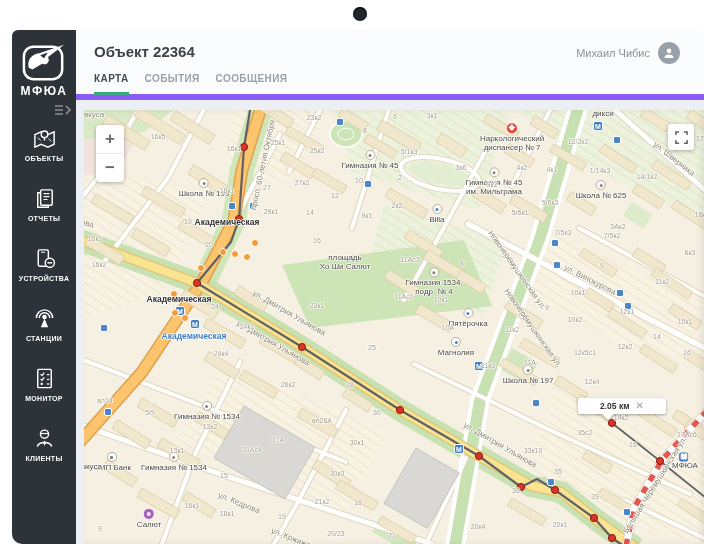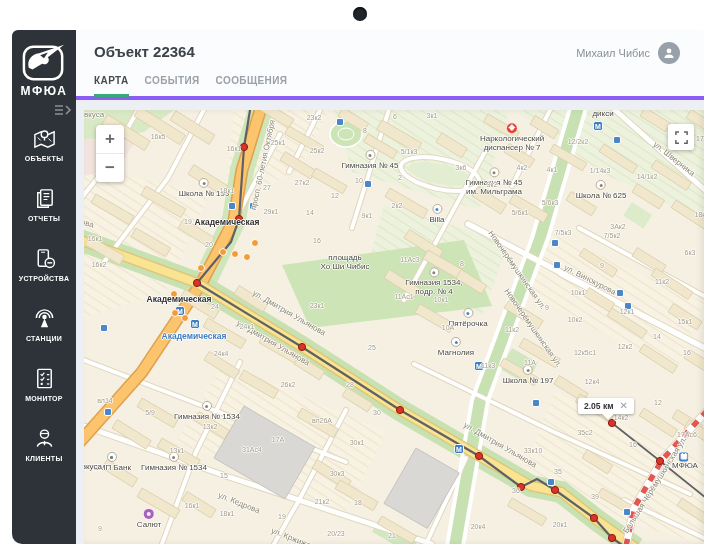--- a/index.html
+++ b/index.html
@@ -17,21 +17,21 @@
   .logo{margin-top:9px;display:flex;flex-direction:column;align-items:center;}
   .logo-text{color:#fff;font-weight:bold;font-size:12px;letter-spacing:1.5px;margin-top:1px;}
   .collapse{align-self:flex-end;margin:6px 5px 0 0;cursor:pointer;line-height:0;}
   .nav{margin-top:10px;display:flex;flex-direction:column;gap:24px;width:100%;}
   .nit{display:flex;flex-direction:column;align-items:center;gap:4px;cursor:pointer;}
   .nit svg{width:25px;height:25px;}
   .nit span{color:#fff;font-size:7px;font-weight:bold;letter-spacing:.3px;}
   
   .main{flex:1;display:flex;flex-direction:column;min-width:0;}
   .header{position:relative;flex:none;height:70px;box-sizing:border-box;background:#fbfcfd;
-          border-bottom:4px solid #8b5cf6;padding:13px 0 0 18px;}
+          border-bottom:6px solid #8b5cf6;padding:13px 0 0 18px;}
   .title{font-size:15px;font-weight:bold;color:#3b4249;}
   .user{position:absolute;right:24px;top:12px;display:flex;align-items:center;gap:8px;}
   .uname{font-size:11px;color:#8b9298;margin-left:32px;}
   .avatar{width:22px;height:22px;border-radius:50%;background:#98a1a9;display:flex;
           align-items:center;justify-content:center;cursor:pointer;}
   .tabs{position:absolute;left:18px;bottom:-1px;display:flex;gap:16px;}
   .tab{font-size:10px;font-weight:bold;letter-spacing:.4px;color:#9aa1a8;padding-bottom:8px;
        border-bottom:3px solid transparent;cursor:pointer;}
   .tab.active{color:#454c52;border-bottom-color:#37a877;}
   
@@ -68,21 +68,21 @@
   .mi-t{fill:#fff;font-size:7px;font-weight:bold;font-family:"Liberation Sans",sans-serif;text-anchor:middle;}
   
   .zoomctl{position:absolute;left:12px;top:15px;width:28px;background:#fff;border-radius:4px;
            box-shadow:0 1px 4px rgba(0,0,0,.3);overflow:hidden;}
   .zbtn{height:28px;display:flex;align-items:center;justify-content:center;font-size:17px;
         font-weight:bold;color:#696969;cursor:pointer;}
   .zbtn + .zbtn{border-top:1px solid #e8e8e8;}
   .fsbtn{position:absolute;right:10px;top:14px;width:26px;height:26px;background:#fff;border-radius:3px;
          box-shadow:0 1px 4px rgba(0,0,0,.3);display:flex;align-items:center;justify-content:center;cursor:pointer;}
   .balloon{position:absolute;left:494px;top:288px;background:#fff;border-radius:2px;
-           box-shadow:0 1px 3px rgba(0,0,0,.35);padding:3px 6px;display:flex;align-items:flex-start;gap:6px;z-index:4;}
+           box-shadow:0 1px 3px rgba(0,0,0,.35);padding:3px 22px;display:flex;align-items:flex-start;gap:6px;z-index:4;}
   .balloon::after{content:"";position:absolute;left:26px;bottom:-4px;width:8px;height:8px;background:#fff;
                   transform:rotate(45deg);box-shadow:2px 2px 2px rgba(0,0,0,.12);}
   .btext{font-size:8.5px;font-weight:bold;color:#333;position:relative;z-index:1;}
   .bx{font-size:10px;color:#9aa0a6;line-height:1;cursor:pointer;position:relative;z-index:1;}
   .mapwrap .edge{position:absolute;inset:0;pointer-events:none;box-shadow:inset -3px 0 6px rgba(0,0,0,.07);}
 </style>
 </head>
 <body>
 
 <div class="stage">
@@ -446,21 +446,21 @@
               <div class="lbl poi" style="left: 353px; top: 104px; transform: translate(-50%, -50%);"><span class="pic pic-cart"></span>Billa</div>
               <div class="lbl poi" style="left: 384px; top: 208px; transform: translate(-50%, -50%);"><span class="pic pic-cart"></span>Пятёрочка</div>
               <div class="lbl poi" style="left: 372px; top: 237px; transform: translate(-50%, -50%);"><span class="pic pic-cart"></span>Магнолия</div>
               <div class="lbl poi" style="left: 444px; top: 265px; transform: translate(-50%, -50%);"><span class="pic pic-school"></span>Школа № 197</div>
               <div class="lbl poi" style="left: 123px; top: 301px; transform: translate(-50%, -50%);"><span class="pic pic-school"></span>Гимназия № 1534</div>
               <div class="lbl poi" style="left: 90px; top: 352px; transform: translate(-50%, -50%);"><span class="pic pic-school"></span>Гимназия № 1534</div>
               <div class="lbl poi" style="left: 28px; top: 352px; transform: translate(-50%, -50%);"><span class="pic pic-bank"></span>СМП Банк</div>
               <div class="lbl poi" style="left: 65px; top: 409px; transform: translate(-50%, -50%);"><span class="pic pic-shop"></span>Салют</div>
               <div class="lbl poi" style="left: -6px; top: 357px; transform: translate(-50%, -50%);">Азбука вкуса</div>
               <div class="lbl poi" style="left: 261px; top: 152px; transform: translate(-50%, -50%);">площадь
-Хо Ши Чибис</div>
+Хо Ши Салют</div>
               <div class="lbl poi" style="left: 601px; top: 351px; transform: translate(-50%, -50%);"><span class="mico">М</span>МФЮА</div>
               <div class="lbl bld" style="left: 74px; top: 27px; transform: translate(-50%, -50%);">16к5</div>
               <div class="lbl bld" style="left: 150px; top: 39px; transform: translate(-50%, -50%);">16к1</div>
               <div class="lbl bld" style="left: 143px; top: 81px; transform: translate(-50%, -50%);">18к1</div>
               <div class="lbl bld" style="left: 194px; top: 33px; transform: translate(-50%, -50%);">25к1</div>
               <div class="lbl bld" style="left: 230px; top: 8px; transform: translate(-50%, -50%);">23к2</div>
               <div class="lbl bld" style="left: 233px; top: 41px; transform: translate(-50%, -50%);">25к2</div>
               <div class="lbl bld" style="left: 218px; top: 73px; transform: translate(-50%, -50%);">27к2</div>
               <div class="lbl bld" style="left: 183px; top: 78px; transform: translate(-50%, -50%);">27</div>
               <div class="lbl bld" style="left: 187px; top: 102px; transform: translate(-50%, -50%);">29к1</div>

